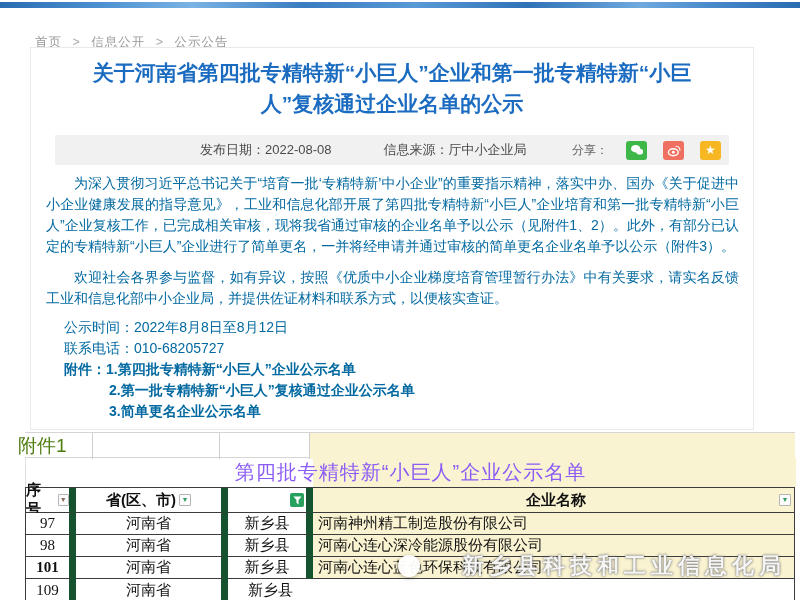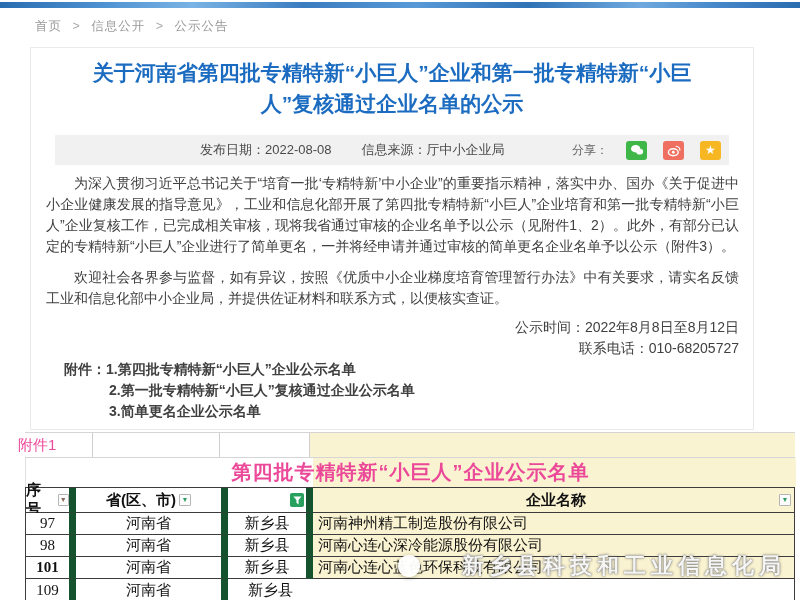--- a/index.html
+++ b/index.html
@@ -6,64 +6,64 @@
   html,body { width:800px; height:600px; overflow:hidden; background:#fff;
     font-family:"Liberation Sans", sans-serif; }
   .stage { position:relative; width:800px; height:600px; background:#fff; }
 
   
   .top-stripe { position:absolute; top:2px; left:0; width:800px; height:6px;
     background:linear-gradient(90deg,#2a6cb0 0%,#4b8fd0 12%,#7ab3e4 24%,#3a7cc0 38%,
       #5899d6 52%,#2f72b6 66%,#6fa9de 80%,#4486c8 90%,#2a6cb0 100%); }
 
   
-  .breadcrumb { position:absolute; top:18px; left:35px; font-size:12.5px; color:#999;
+  .breadcrumb { position:absolute; top:34px; left:35px; font-size:12.5px; color:#999;
     letter-spacing:1px; }
   .breadcrumb span { cursor:default; }
   .breadcrumb .sep { margin:0 6px; color:#aaa; }
 
   
   .card { position:absolute; left:30px; top:47px; width:724px; height:383px;
     border:1px solid #eaeaea; background:#fff; }
   .article-title { margin:9px auto 0; width:630px; text-align:center; color:#1b6cc0;
     font-size:21px; font-weight:700; line-height:31px; }
 
   .meta-bar { margin:16px 24px 0; height:30px; background:#f1f1f1; display:flex;
     align-items:center; font-size:13px; color:#4a4a4a; }
   .meta-item.publish { margin-left:145px; }
-  .meta-item.source { margin-left:30px; }
+  .meta-item.source { margin-left:52px; }
   .share-group { margin-left:auto; margin-right:8px; display:flex; align-items:center; gap:16px; }
   .share-label { font-size:12px; color:#666; margin-right:2px; }
   .share-icon { width:21px; height:19px; border-radius:3px; display:flex;
     align-items:center; justify-content:center; color:#fff; cursor:pointer; }
   .share-icon.star { font-size:12px; line-height:1; }
 
-  .body-text { color:#404040; font-size:14px; }
+  .body-text { color:#0369a1; font-size:14px; }
   .para { margin:8px 14px 0 15px; text-indent:2em; line-height:21px; text-align:justify; }
   .para.second { margin-top:10px; }
-  .info-line { margin:0 14px 0 15px; padding-left:18px; line-height:21px;text-align:right; }
+  .info-line { margin:0 14px 0 15px; padding-left:18px; line-height:21px; }
   .info-line.first { margin-top:8px; }
   .attach-line { margin:0 14px 0 15px; padding-left:18px; line-height:21px; font-weight:700; }
   .attach-line.cont { padding-left:63px; }
   .doc-date { margin-top:12px; padding-right:110px; text-align:right; line-height:21px; }
 
   
   .excel { position:absolute; left:25px; top:432px; width:770px; font-family:"Liberation Serif", serif; }
   .attach-row { display:grid; grid-template-columns:68px 127px 90px 485px; height:26px;
     border-top:1px solid #d5d5d5; border-bottom:1px solid #d5d5d5; }
   .attach-row .cell { border-right:1px solid #cfcfcf; display:flex; align-items:center; }
-  .attach-row .cell.label { font-family:"Liberation Sans", sans-serif; font-size:15px;
-    color:#ec4899; padding-left:0; margin-left:-7px; }
+  .attach-row .cell.label { font-family:"Liberation Sans", sans-serif; font-size:19px;
+    color:#4d7c0f; padding-left:0; margin-left:-7px; }
   .attach-row .cell.y { background:#faf3d1; border-right:none; }
 
   .sheet-title-row { position:relative; height:29px; border-left:1px solid #e0e0e0; }
   .sheet-title-row .yellow-part { position:absolute; left:287px; top:0; width:483px; height:29px;
     background:#faf3d1; }
   .sheet-title-row .title-text { position:absolute; left:0; top:0; width:100%; height:29px;
-    text-align:center; font-size:20px; font-weight:700; color:#ec4899; line-height:28px;
+    text-align:center; font-size:20px; font-weight:400; color:#8b5cf6; line-height:28px;
     letter-spacing:1px; font-family:"Liberation Sans", sans-serif; }
 
   .grid-table { border:1px solid #3c3c3c; }
   .trow { display:grid; grid-template-columns:50px 152px 85px 481px; }
   .trow .tcell { border-right:7px solid #14532d; border-bottom:1px solid #3c3c3c;
     display:flex; align-items:center; justify-content:center; font-size:15px; color:#111;
     position:relative; background:#fff; }
   .trow .tcell:last-child { border-right:none; }
   .trow.header .tcell { height:25px; font-weight:700; font-family:"Liberation Sans", sans-serif; }
   .trow.data .tcell { height:22px; }

